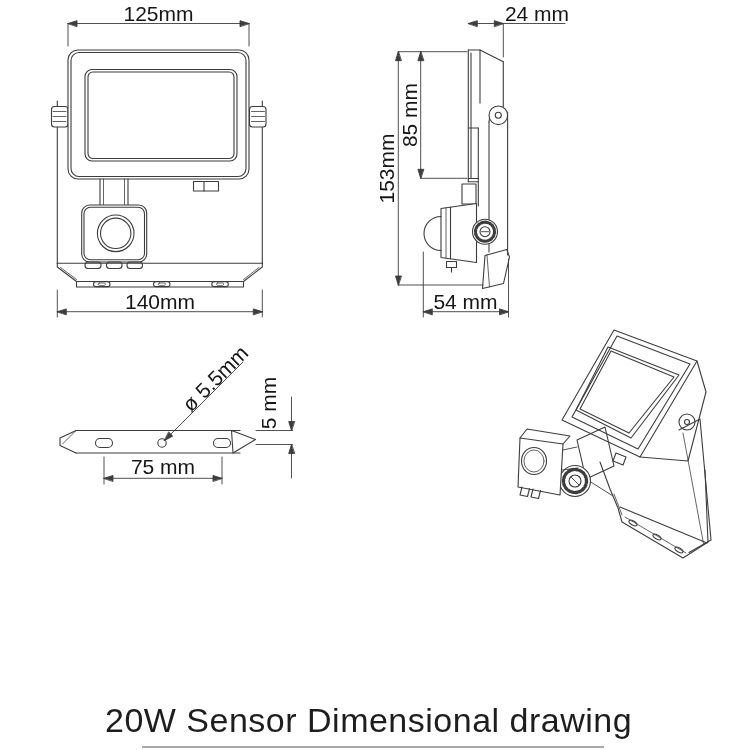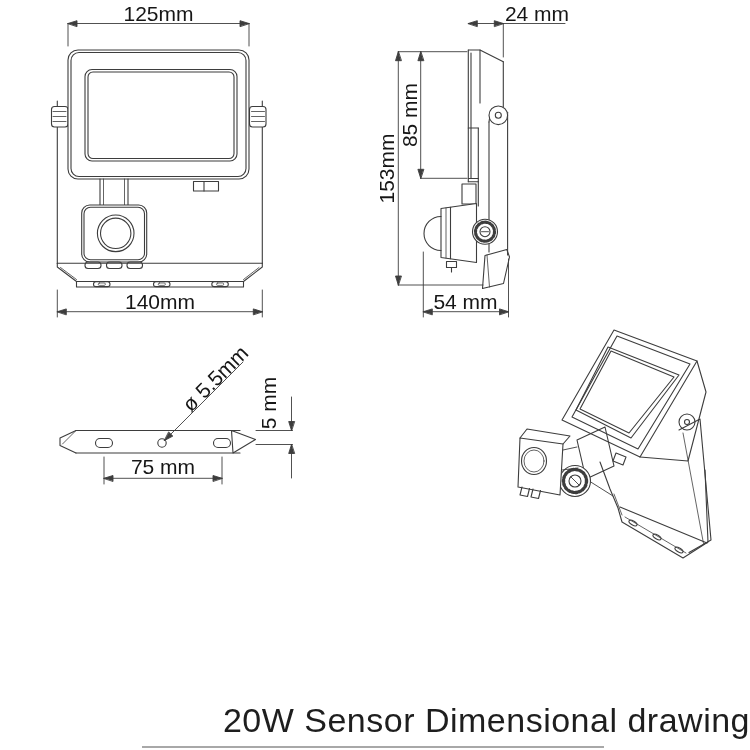--- a/index.html
+++ b/index.html
@@ -1,21 +1,21 @@
 <!DOCTYPE html>
 <html><head>
 <meta charset="utf-8">
 <style>
   html,body{margin:0;padding:0;background:#fff;}
   .canvas{position:relative;width:750px;height:750px;background:#ffffff;overflow:hidden;
           font-family:"Liberation Sans",sans-serif;}
   svg{position:absolute;left:0;top:0;}
   svg text{font-family:"Liberation Sans",sans-serif;fill:#161616;}
   .dim-label{font-size:21px;}
-  .page-title{position:absolute;left:105px;top:701px;width:645px;text-align:right;
+  .page-title{position:absolute;left:105px;top:701px;width:645px;text-align:left;
               font-size:34px;color:#1e1e1e;letter-spacing:0.5px;white-space:nowrap;}
   .title-underline{position:absolute;left:142px;top:746px;width:462px;height:2px;background:#a8a8a8;}
 </style>
 </head>
 <body>
 
 <div class="canvas">
 
 <svg width="750" height="750" viewBox="0 0 750 750">
   <g fill="none" stroke="#3d3d3d" stroke-width="1.1" stroke-linejoin="round" stroke-linecap="round">

